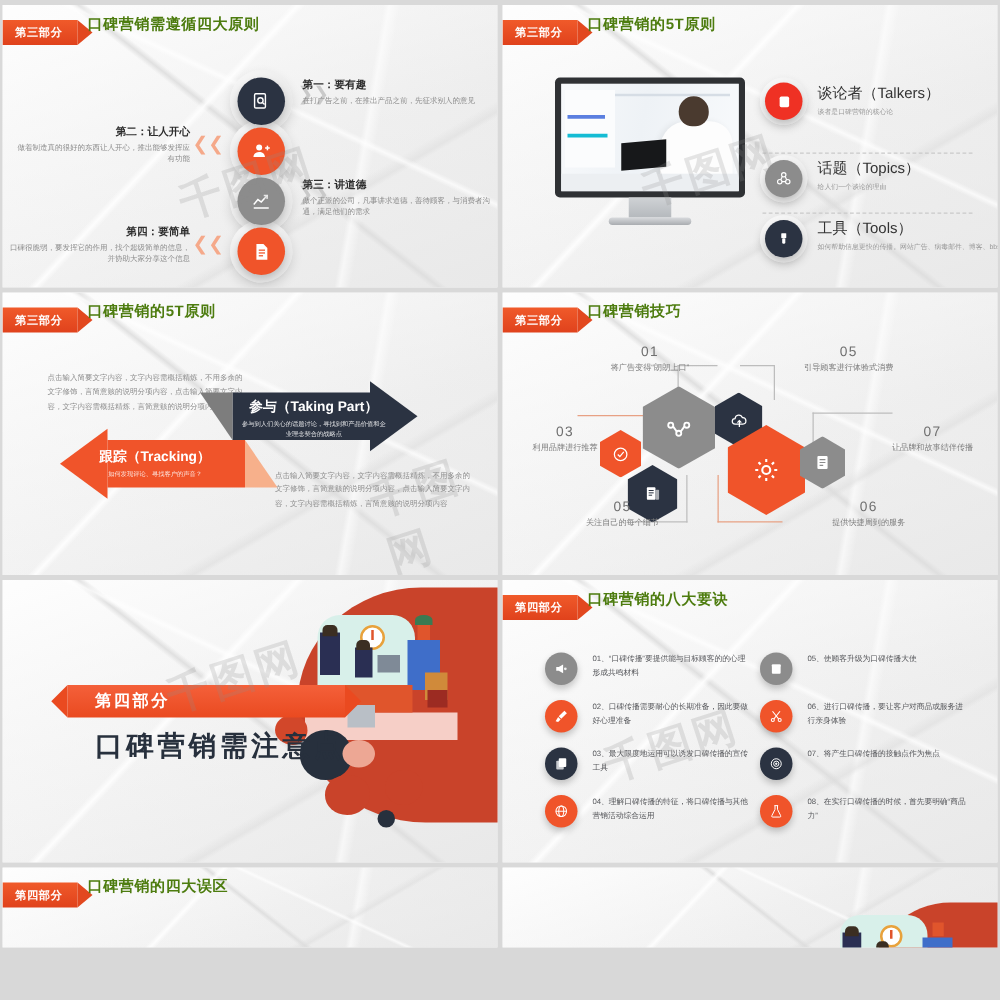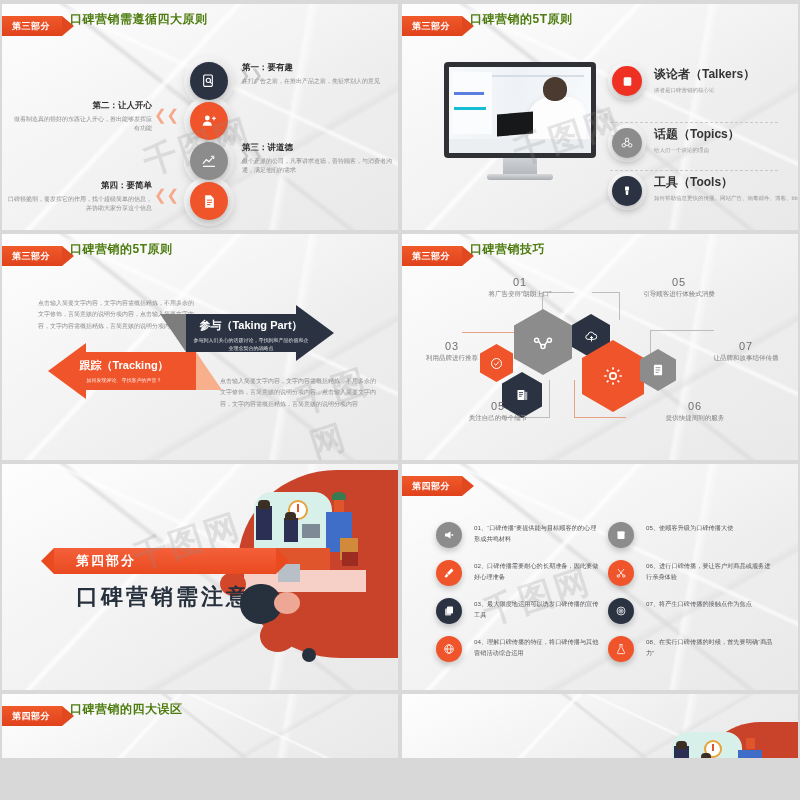--- a/index.html
+++ b/index.html
@@ -95,21 +95,21 @@
   .mon-neck { width:34px; height:16px; margin:0 auto; background:linear-gradient(180deg,#cfd2d5,#b5b9bd); }
   .mon-base { width:66px; height:6px; margin:0 auto; border-radius:3px; background:linear-gradient(180deg,#d8dadd,#a9acb0); }
 
   .t-item { position:absolute; z-index:3; }
   .t-ico { position:absolute; width:30px; height:30px; border-radius:50%;
     display:flex; align-items:center; justify-content:center; color:#fff; font-size:12px;
     box-shadow: 0 3px 6px rgba(0,0,0,.2); }
   .t-ring { position:absolute; width:38px; height:38px; border-radius:50%;
     background: radial-gradient(circle at 35% 30%,#fbfbfb,#e6e6e6);
     box-shadow:0 3px 7px rgba(0,0,0,.12); }
-  .t-h { font-size:12px; font-weight:bold; color:#333; }
+  .t-h { font-size:12px; font-weight:normal; color:#333; }
   .t-d { font-size:5.5px; color:#9a9a9a; line-height:1.6; margin-top:3px; }
   .t-sep { position:absolute; height:0; border-top:1px dashed #c9c9c9; }
 
   
   .arr-r { position:absolute; z-index:3; }
   .arr-body-d { background:#2b3342; }
   .arr-body-o { background:#f0542a; }
   .arr-label { position:absolute; z-index:4; text-align:center; color:#fff; }
   .arr-label .h { font-size:11px; font-weight:bold; }
   .arr-label .d { font-size:5px; line-height:1.6; opacity:.85; margin-top:3px;}
@@ -476,20 +476,21 @@
 
       <div class="cover-band">
         <span>第四部分</span>
       </div>
       <div class="cover-title">口碑营销需注意点</div>
     </div>
 
     <div class="slide">
       <div class="bg"></div>
       <div class="sec-tag">第四部分</div>
+      <div class="slide-title">口碑营销的八大要诀</div>
       <div class="wm" style="left:80px;top:110px;">千图网</div>
 
       <div class="k-item" style="left:34px;top:58px;">
         <div class="k-ico" style="background:#8c8c8c;">
           <svg width="12" height="12" viewBox="0 0 24 24" fill="#fff">
               <path d="M4 9v6h4l7 4V5L8 9z"></path>
               <circle cx="18.5" cy="12" r="2.2" opacity=".85"></circle>
             </svg>
         </div>
         <div class="k-txt" style="left:38px;top:0;"><span>01、</span><span>“口碑传播”要提供能与目标顾客的的心理形成共鸣材料</span></div>

